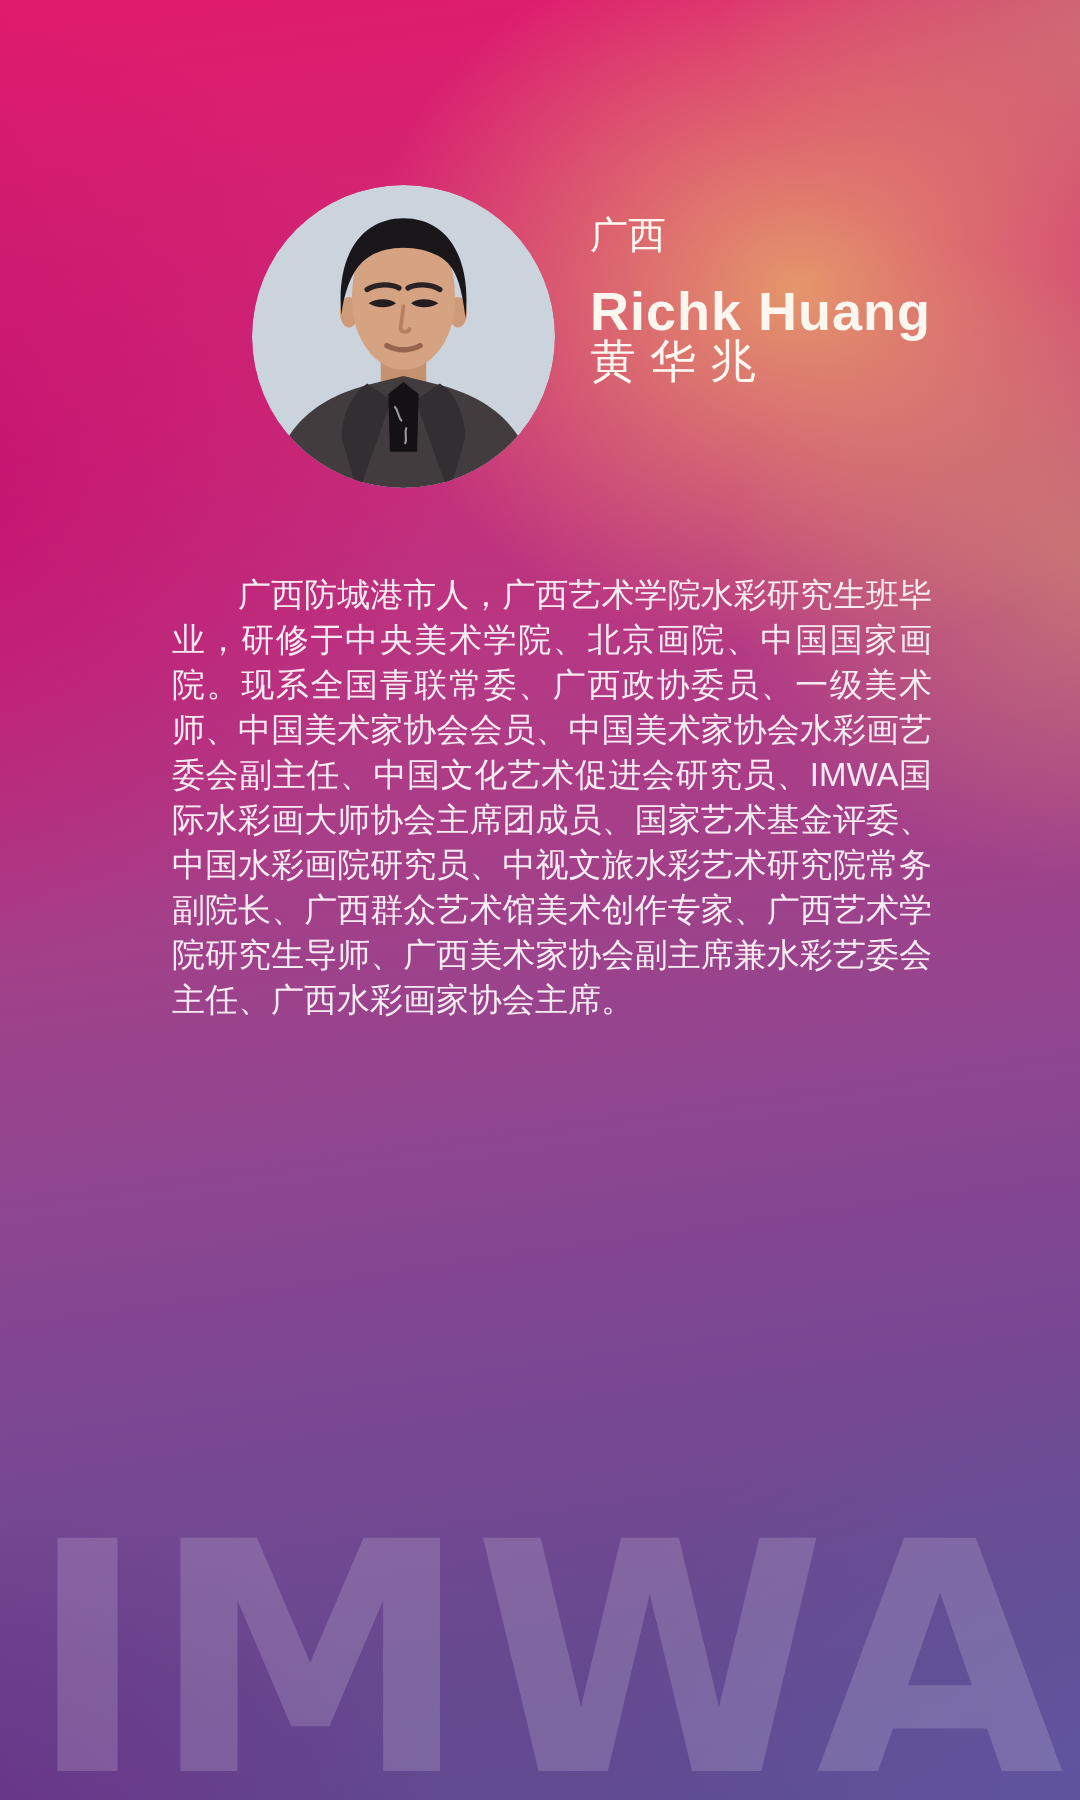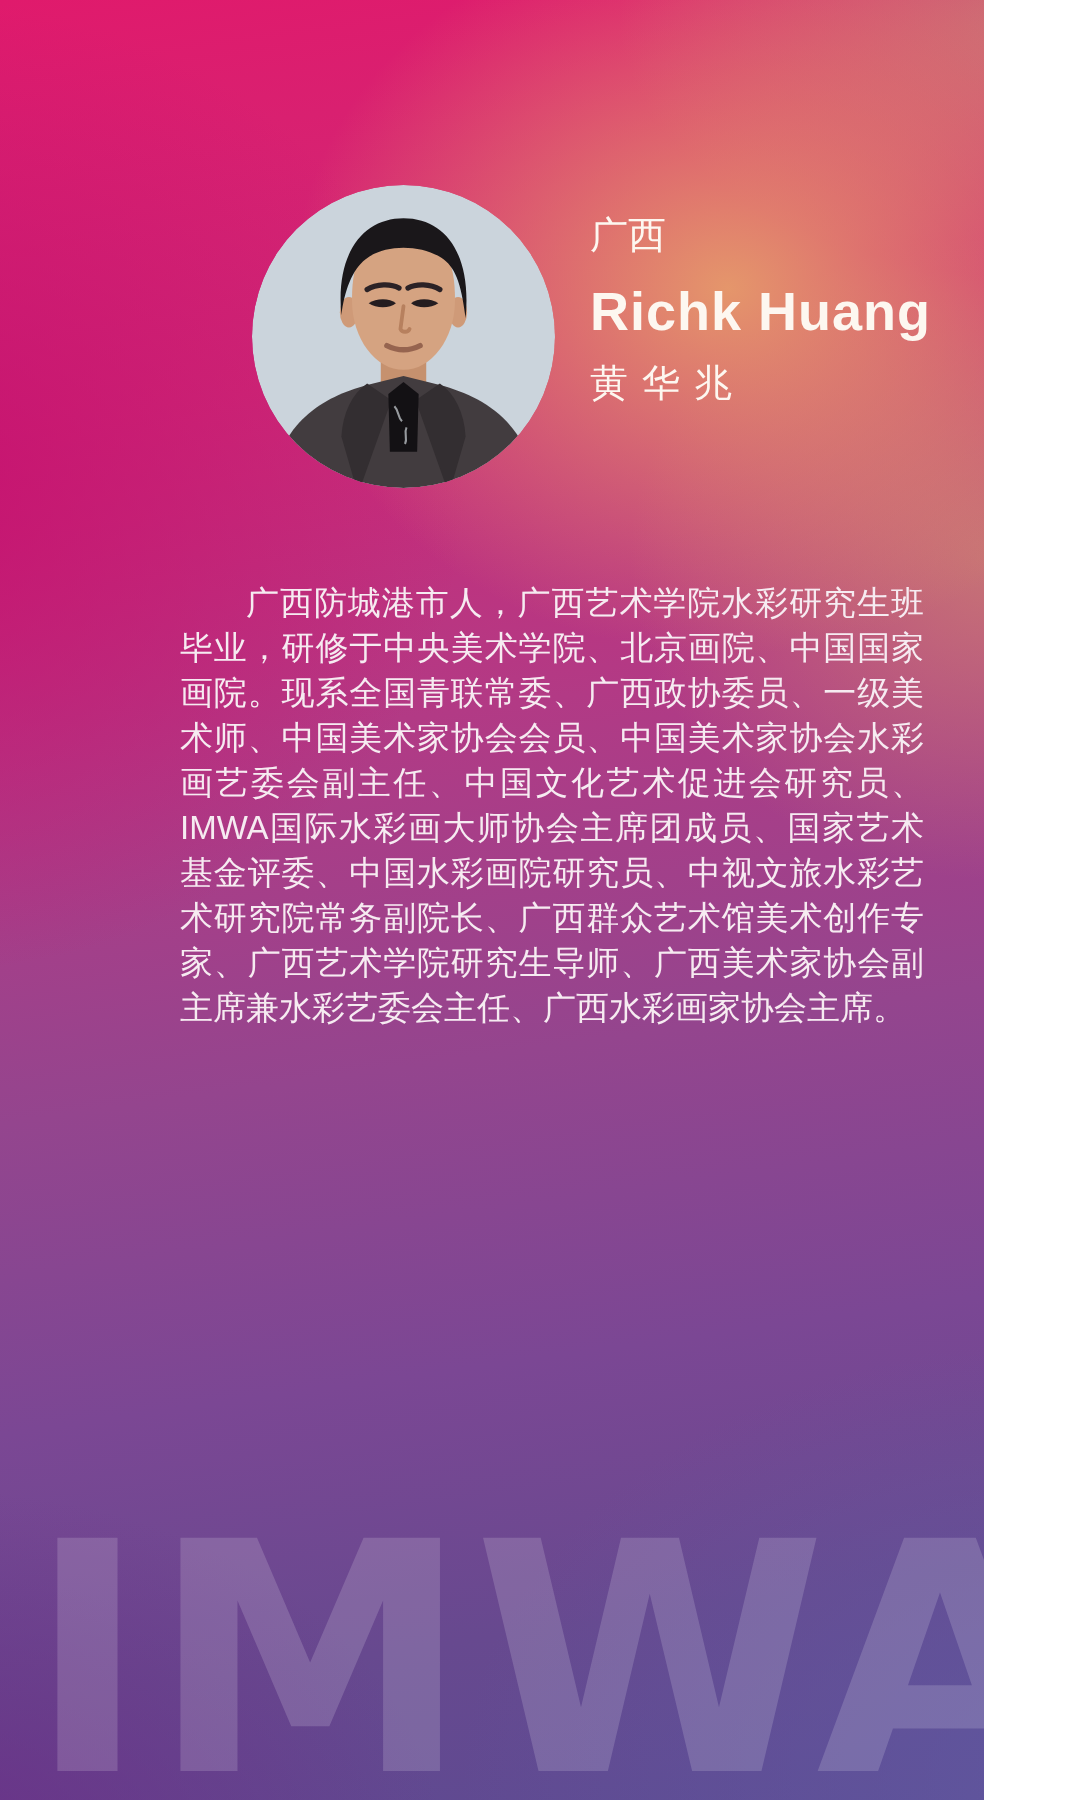--- a/index.html
+++ b/index.html
@@ -1,44 +1,44 @@
 <!DOCTYPE html>
 <html><head>
 <meta charset="utf-8">
 <style>
   html,body{margin:0;padding:0;}
   .page{
     position:relative;
-    width:984px;height:1800px;
+    width:1080px;height:1800px;
     overflow:hidden;
     font-family:"Liberation Sans","DejaVu Sans",sans-serif;
     background:
       radial-gradient(ellipse 640px 540px at 74% 16%, rgba(231,162,106,0.90) 0%, rgba(231,162,106,0) 68%),
       radial-gradient(ellipse 520px 460px at 101% 31%, rgba(206,142,112,0.70) 0%, rgba(206,142,112,0) 70%),
       radial-gradient(ellipse 700px 420px at 107% 1%,  rgba(203,122,117,0.95) 0%, rgba(203,122,117,0) 62%),
       radial-gradient(ellipse 820px 720px at -9% 27%,  rgba(198,14,110,0.85) 0%, rgba(198,14,110,0) 68%),
       radial-gradient(ellipse 900px 650px at 109% 99%, rgba(96,89,161,0.80) 0%, rgba(96,89,161,0) 68%),
       radial-gradient(ellipse 720px 520px at -6% 103%, rgba(108,44,133,0.80) 0%, rgba(108,44,133,0) 70%),
       linear-gradient(172deg,#e01a6c 0%,#cd2a77 22%,#b23a85 40%,#94458e 58%,#7b4794 74%,#67498f 88%,#5d4a92 100%);
   }
   .avatar{
     position:absolute;left:252px;top:185px;width:303px;height:303px;
     border-radius:50%;overflow:hidden;
   }
   .avatar svg{display:block;width:100%;height:100%;}
   .names{position:absolute;left:590px;top:216px;color:#fdf7f0;}
   .region{font-size:38px;line-height:38px;font-weight:400;}
   .name-en{font-size:54px;line-height:54px;font-weight:600;margin-top:30px;letter-spacing:1px;}
-  .name-zh{font-size:38px;line-height:46px;font-weight:500;margin-top:22px;letter-spacing:14px;}
+  .name-zh{font-size:46px;line-height:46px;font-weight:500;letter-spacing:14px;}
   .bio{
     position:absolute;left:172px;top:572px;width:760px;
     color:#f6ebf1;font-size:33px;line-height:45px;
     text-align:justify;
   }
-  .bio p{margin:8px;text-indent:66px;}
+  .bio p{margin:0;text-indent:66px;}
   .bio p + p{margin-top:30px;}
   .watermark{
     position:absolute;left:28px;top:1500px;
     font-family:"DejaVu Sans","Liberation Sans",sans-serif;
     font-size:320px;line-height:1;font-weight:700;
     letter-spacing:4px;
     color:rgba(255,255,255,0.16);
     white-space:nowrap;
   }
 </style>

